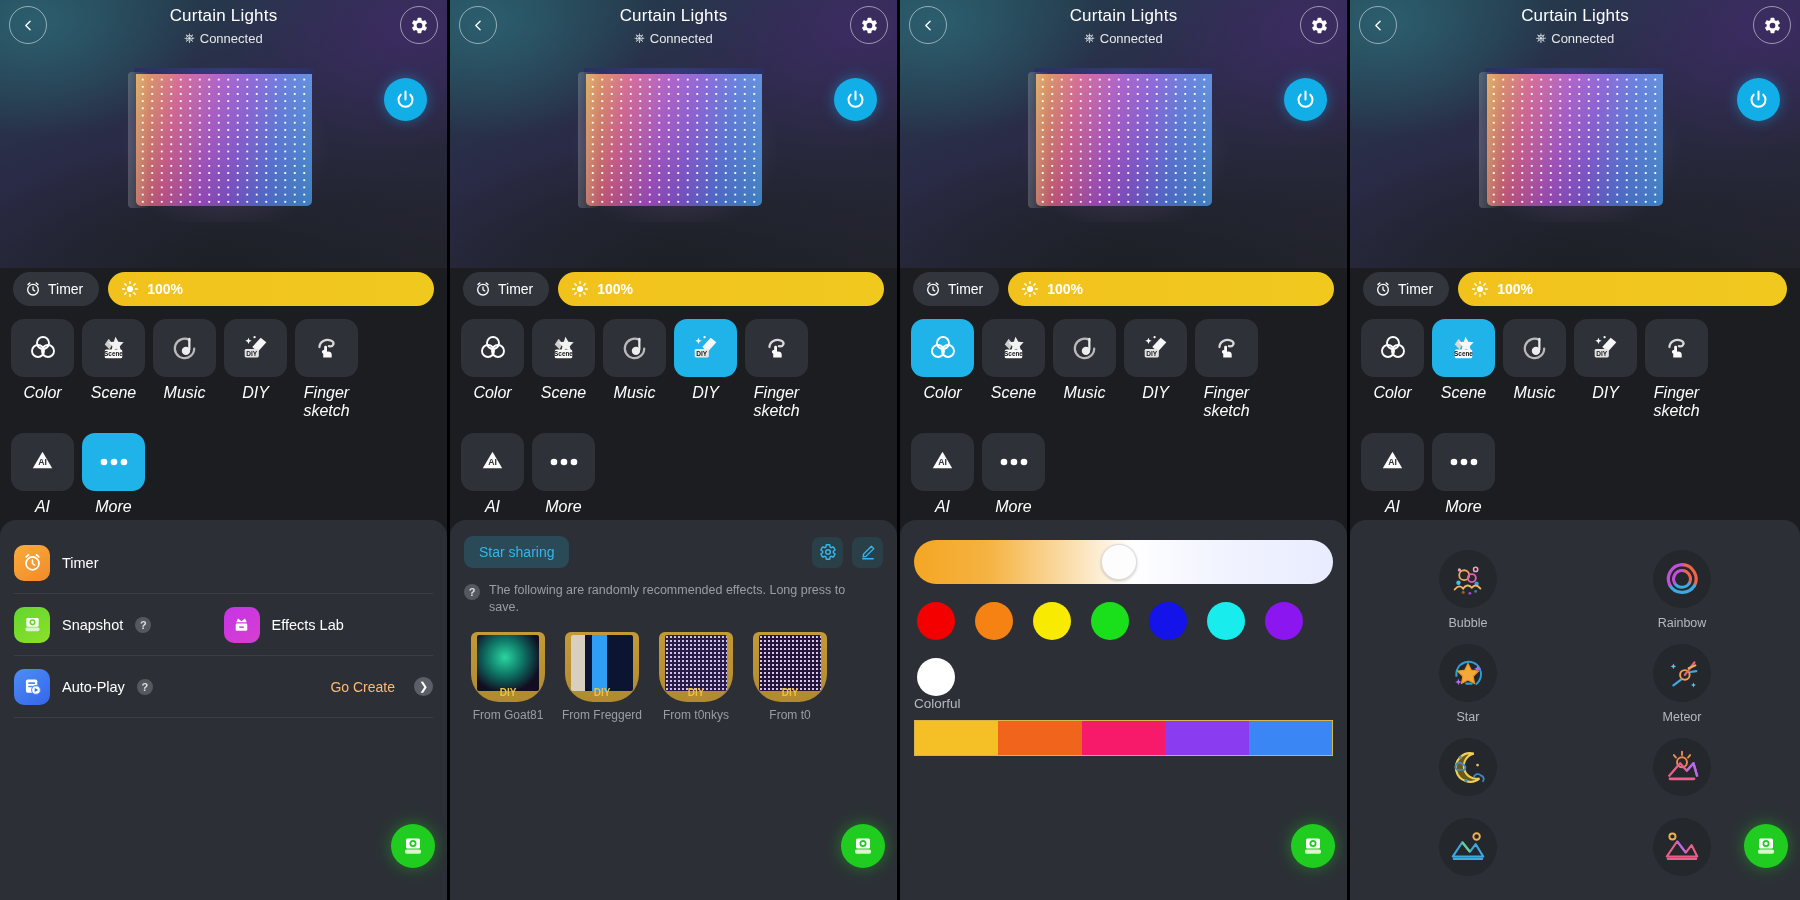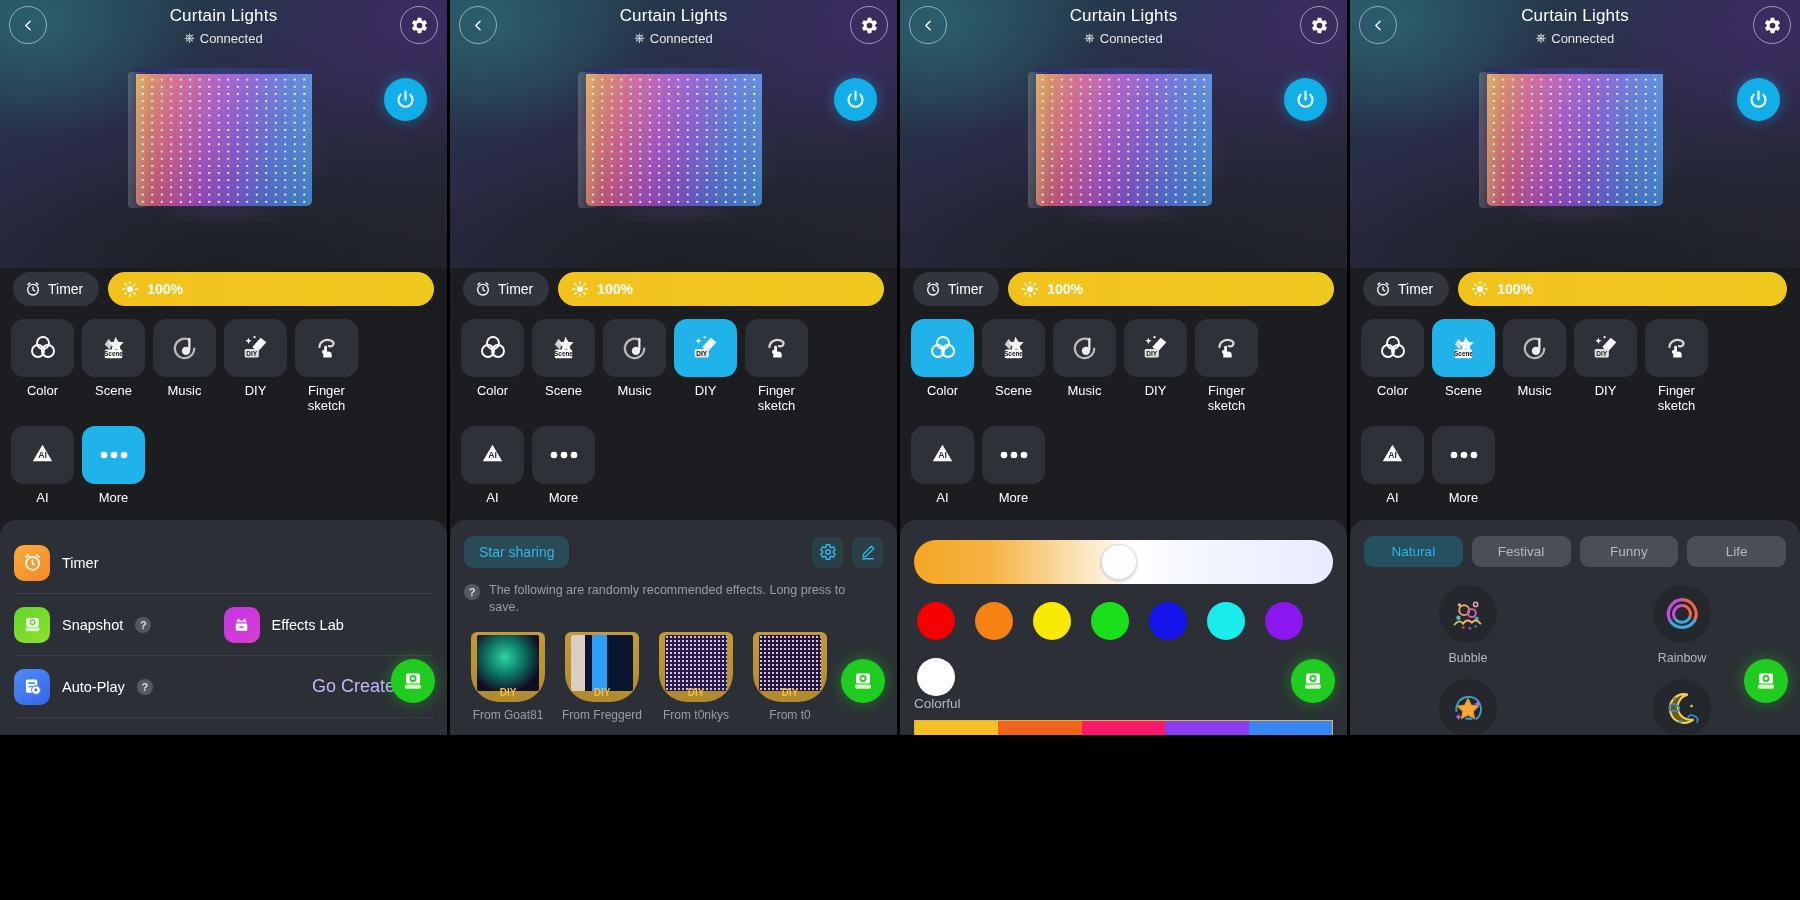--- a/index.html
+++ b/index.html
@@ -5,21 +5,21 @@
   * { box-sizing: border-box; margin: 0; padding: 0; }
   html, body {
     width: 1800px; height: 900px;
     background: #000;
     font-family: "Liberation Sans", sans-serif;
     overflow: hidden;
   }
   .screens { display: flex; width: 1800px; height: 900px; }
   .panel {
     position: relative;
-    width: 450px; height: 735px;
+    width: 450px; height: 900px;
     overflow: hidden;
     border-right: 3px solid #000;
     background: #1b1d21;
   }
   .panel:last-child { border-right: none; }
 
   
   .hero {
     position: relative;
     height: 268px;
@@ -118,22 +118,22 @@
   .fn-area { padding: 13px 11px 2px 11px; }
   .fn-row { display: flex; gap: 8px; }
   .fn-item { width: 63px; display: flex; flex-direction: column; align-items: center; }
   .fn-tile {
     width: 63px; height: 58px; border-radius: 13px;
     background: #2e3238;
     display: flex; align-items: center; justify-content: center;
   }
   .fn-tile.active { background: #1fb3ea; }
   .fn-label {
-    margin-top: 7px; color: #fff; font-size: 13px; text-align: center;
-    line-height: 1.15; max-width: 66px;
+    margin-top: 7px; color: #fff; font-size: 16px; text-align: center;
+    line-height: 1.15; max-width: 66px; font-style: italic;
   }
   .fn-row2 { margin-top: 12px; }
 
   .fn-desc {
     color: #9a9ea4; font-size: 12.5px; text-align: center;
     padding: 14px 16px 12px 16px; line-height: 1.35;
   }
 
   
   .sheet {
@@ -159,21 +159,21 @@
   .more-text { color: #fff; font-size: 14.5px; }
   .qmark {
     width: 16px; height: 16px; border-radius: 50%;
     background: #55595f; color: #ddd; font-size: 11px; font-weight: 700;
     display: flex; align-items: center; justify-content: center;
   }
   .new-badge {
     background: #f2402b; color: #fff; font-size: 9.5px; font-weight: 700;
     border-radius: 3px; padding: 2px 5px; letter-spacing: .3px;
   }
-  .go-create { color: #c4b5fd; font-size: 18px; margin-left: auto; }
+  .go-create { color: #fdba74; font-size: 14px; margin-left: auto; }
   .chev-circle {
     width: 19px; height: 19px; border-radius: 50%; background: #5b6068;
     display: flex; align-items: center; justify-content: center;
     color: #fff; font-size: 11px; margin-left: 7px;
   }
 
   
   .sheet-head { display: flex; align-items: center; margin-top: 4px; }
   .tag-chip {
     background: #2a4a58; color: #35b6ea; font-size: 14px;
@@ -958,26 +958,20 @@
               </svg>
           </div>
           <div class="fn-label">More</div>
         </div>
       </div>
     </div>
 
     <div class="fn-desc">Display flowing lighting effects based on the selected scene.</div>
 
     <div class="sheet">
-      <div class="scene-tabs">
-        <div class="scene-tab active">Natural</div>
-        <div class="scene-tab">Festival</div>
-        <div class="scene-tab">Funny</div>
-        <div class="scene-tab">Life</div>
-      </div>
       <div class="scene-grid">
         <div class="scene-cell">
           <div class="scene-ico">
             <svg width="42" height="42" viewBox="0 0 44 44">
                 <circle cx="18" cy="18" r="5.2" fill="none" stroke="#f0a95a" stroke-width="1.9"></circle>
                 <circle cx="26" cy="21" r="4.2" fill="none" stroke="#e060b8" stroke-width="1.9"></circle>
                 <circle cx="13" cy="12.5" r="1.7" fill="#f0a0c0"></circle>
                 <circle cx="30" cy="12" r="2.2" fill="none" stroke="#f0a0c0" stroke-width="1.6"></circle>
                 <circle cx="12" cy="26" r="2.3" fill="#3ec3e0"></circle>
                 <circle cx="31" cy="27" r="2.3" fill="#3e9ae0"></circle>
@@ -1011,20 +1005,34 @@
             <svg width="42" height="42" viewBox="0 0 44 44">
                 <path d="M10 26 a13 13 0 1 1 20 8" fill="none" stroke="#2e9fd0" stroke-width="2"></path>
                 <path d="M22 12 l3.4 6.9 7.6 1.1 -5.5 5.4 1.3 7.6 -6.8-3.6 -6.8 3.6 1.3-7.6 -5.5-5.4 7.6-1.1z" fill="#f5a93a" stroke="#e8941f" stroke-width="1.2"></path>
                 <path d="M32 14 l1.1 2.6 2.6 1.1 -2.6 1.1 -1.1 2.6 -1.1-2.6 -2.6-1.1 2.6-1.1z" fill="#b46af0"></path>
                 <path d="M12 28 l1 2.4 2.4 1 -2.4 1 -1 2.4 -1-2.4 -2.4-1 2.4-1z" fill="#b46af0"></path>
                 <rect x="19" y="32" width="8" height="2.4" rx="1.2" fill="#2e9fd0"></rect>
               </svg>
           </div>
           <div class="scene-name">Star</div>
         </div>
+        <div class="scene-cell">
+          <div class="scene-ico">
+            <svg width="42" height="42" viewBox="0 0 44 44">
+                <circle cx="25" cy="24" r="5" fill="none" stroke="#f0a050" stroke-width="2"></circle>
+                <path d="M25 24 L35 11" stroke="#e8607a" stroke-width="2.4" stroke-linecap="round"></path>
+                <path d="M29 17 L36 14" stroke="#f0b050" stroke-width="2.2" stroke-linecap="round"></path>
+                <path d="M31 21 L37 20" stroke="#3ea8e0" stroke-width="2.2" stroke-linecap="round"></path>
+                <path d="M21 29 L13 35" stroke="#3ea8e0" stroke-width="2.4" stroke-linecap="round"></path>
+                <path d="M13 12 l.9 2.1 2.1 .9 -2.1 .9 -.9 2.1 -.9-2.1 -2.1-.9 2.1-.9z" fill="#57c8ea"></path>
+                <path d="M34 32 l.8 1.8 1.8 .8 -1.8 .8 -.8 1.8 -.8-1.8 -1.8-.8 1.8-.8z" fill="#57c8ea"></path>
+              </svg>
+          </div>
+          <div class="scene-name">Meteor</div>
+        </div>
 
         <div class="scene-cell">
           <div class="scene-ico">
             <svg width="42" height="42" viewBox="0 0 44 44">
                 <path d="M28 8 a15 15 0 1 0 6 26 a13 13 0 0 1-6-26z" fill="#6b5a18" stroke="#f0cf58" stroke-width="2.2"></path>
                 <circle cx="14" cy="12" r="1.9" fill="#8a8a8a"></circle>
                 <path d="M9 21 a4 4 0 0 1 7-2 a3.4 3.4 0 0 1 2 6 h-7 a3.6 3.6 0 0 1-2-4z" fill="none" stroke="#3f86c8" stroke-width="1.9"></path>
                 <path d="M28 33 a4.4 4.4 0 0 1 7.6-2.1 a3.8 3.8 0 0 1 1.6 6.6" fill="none" stroke="#3f86c8" stroke-width="1.9"></path>
                 <circle cx="32" cy="20" r="1.5" fill="#d8c070"></circle>
                 <circle cx="20" cy="36" r="1.6" fill="#3f86c8"></circle>

